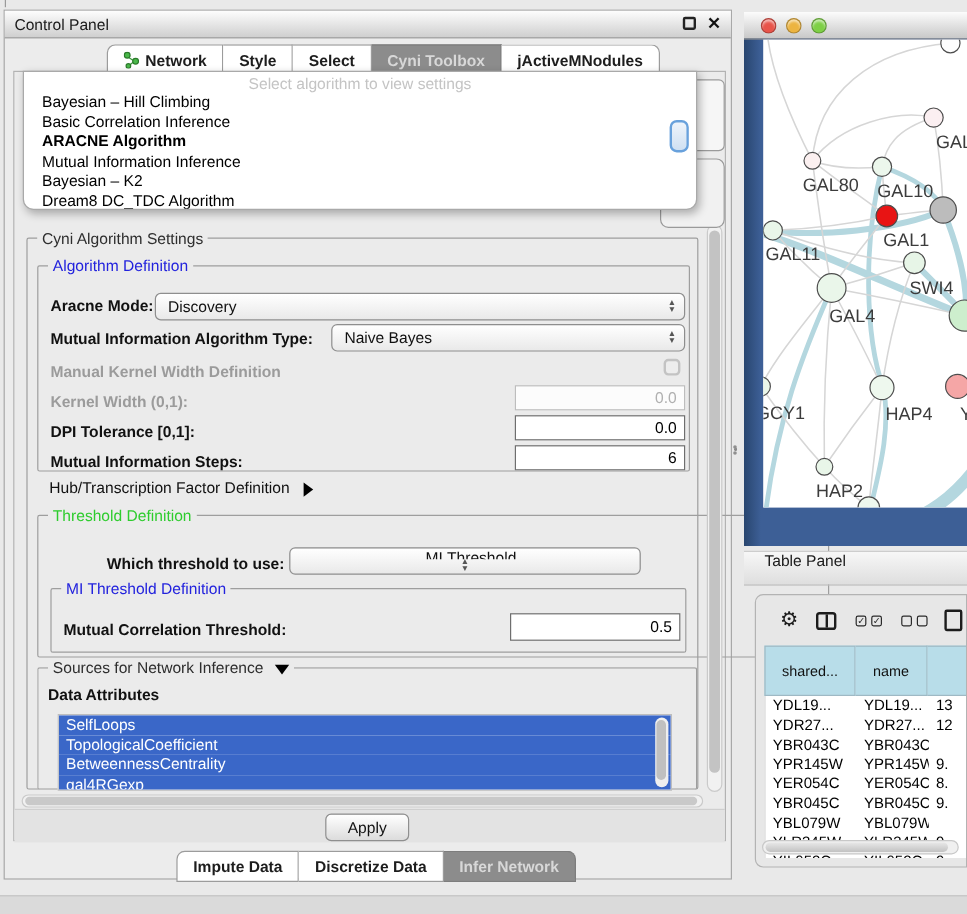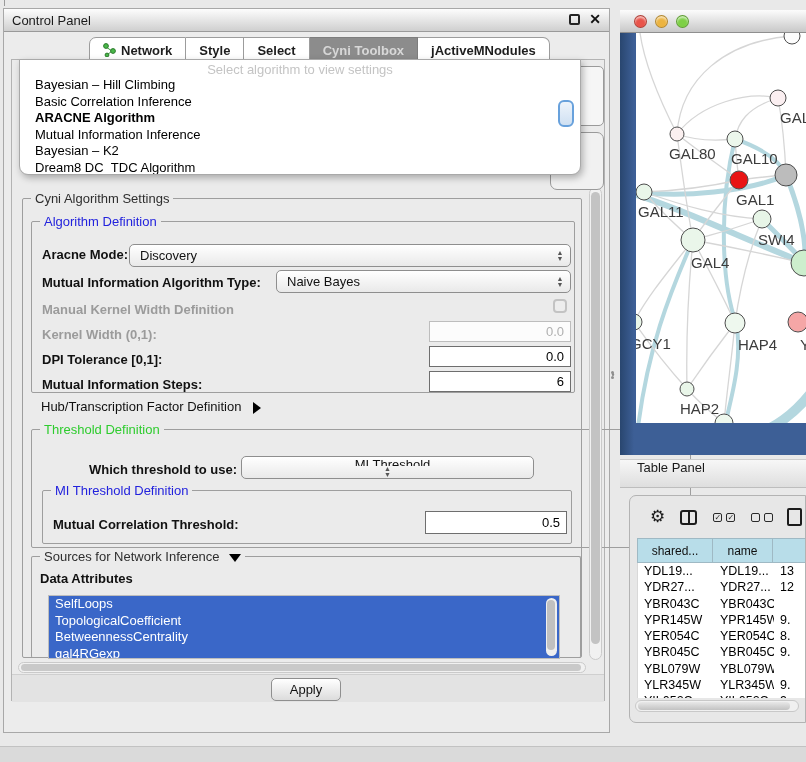--- a/index.html
+++ b/index.html
@@ -121,21 +121,21 @@
   .tp-toolbar { position:absolute; left:0; top:8px; width:100%; height:26px; display:flex; align-items:center; }
   .gear { font-size:17px; color:#1c1c1c; margin-left:20px; line-height:20px; }
   .col-icon { width:17px; height:15px; border:2px solid #1c1c1c; border-radius:3px; margin-left:15px; position:relative; }
   .col-icon:before { content:""; position:absolute; left:50%; top:0; width:2px; height:100%; background:#1c1c1c; transform:translateX(-50%); }
   .cbox { width:9px; height:9px; border:1.5px solid #2a2a2a; border-radius:2px; font-size:8px; line-height:7px;
     color:#2a2a2a; text-align:center; margin-left:4px; }
   .cbox.first { margin-left:16px; }
   .doc-icon { width:15px; height:18px; border:2px solid #1c1c1c; border-radius:2px; margin-left:14px; }
 
   .tp-table { position:absolute; left:7px; top:42px; width:170px; }
-  .tp-headrow { display:flex; height:25px; }
+  .tp-headrow { display:flex; height:42px; }
   .tp-head { background:#b8dde9; border:1px solid #9fb9c4; border-left:none; font-size:12px; color:#111;
     display:flex; align-items:center; justify-content:center; }
   .tp-head:first-child { border-left:1px solid #9fb9c4; }
   .tp-rows { height:135px; overflow:hidden; background:#fff; border-left:1px solid #d8d8d8; }
   .tp-row { display:flex; height:16.3px; }
   .tp-cell { font-size:12.5px; color:#000; padding-left:6px; white-space:nowrap; overflow:hidden; line-height:16.3px; }
   .c1 { width:76px; } .c2 { width:60px; } .c3 { flex:1; }
   .tp-hscroll { position:absolute; left:5px; top:204px; width:164px; height:12px; background:#f0f0f0;
     border:1px solid #c8c8c8; border-radius:6px; }
   .tp-hscroll .thumb { position:absolute; left:2px; top:1px; width:152px; height:8px; background:linear-gradient(#e8e8e8,#c2c2c2); border-radius:4px; }
@@ -285,20 +285,25 @@
       <div class="hscroll">
         <div class="thumb"></div>
       </div>
     </div>
 
     <div class="apply-row">
       <div class="apply-btn">Apply</div>
     </div>
   </div>
 
+  <div class="bottom-tabs" id="bottom-tabs">
+      <div class="tab">Impute Data</div>
+      <div class="tab">Discretize Data</div>
+      <div class="tab selected">Infer Network</div>
+    </div>
 </div>
 
 <div class="divider-grip">
   <div class="grip-dot"></div>
     <div class="grip-dot"></div>
 </div>
 
 <div class="network-window">
   <div class="nw-titlebar">
     <span class="traffic" id="t-red" style="background: rgb(232, 84, 74);"></span>

